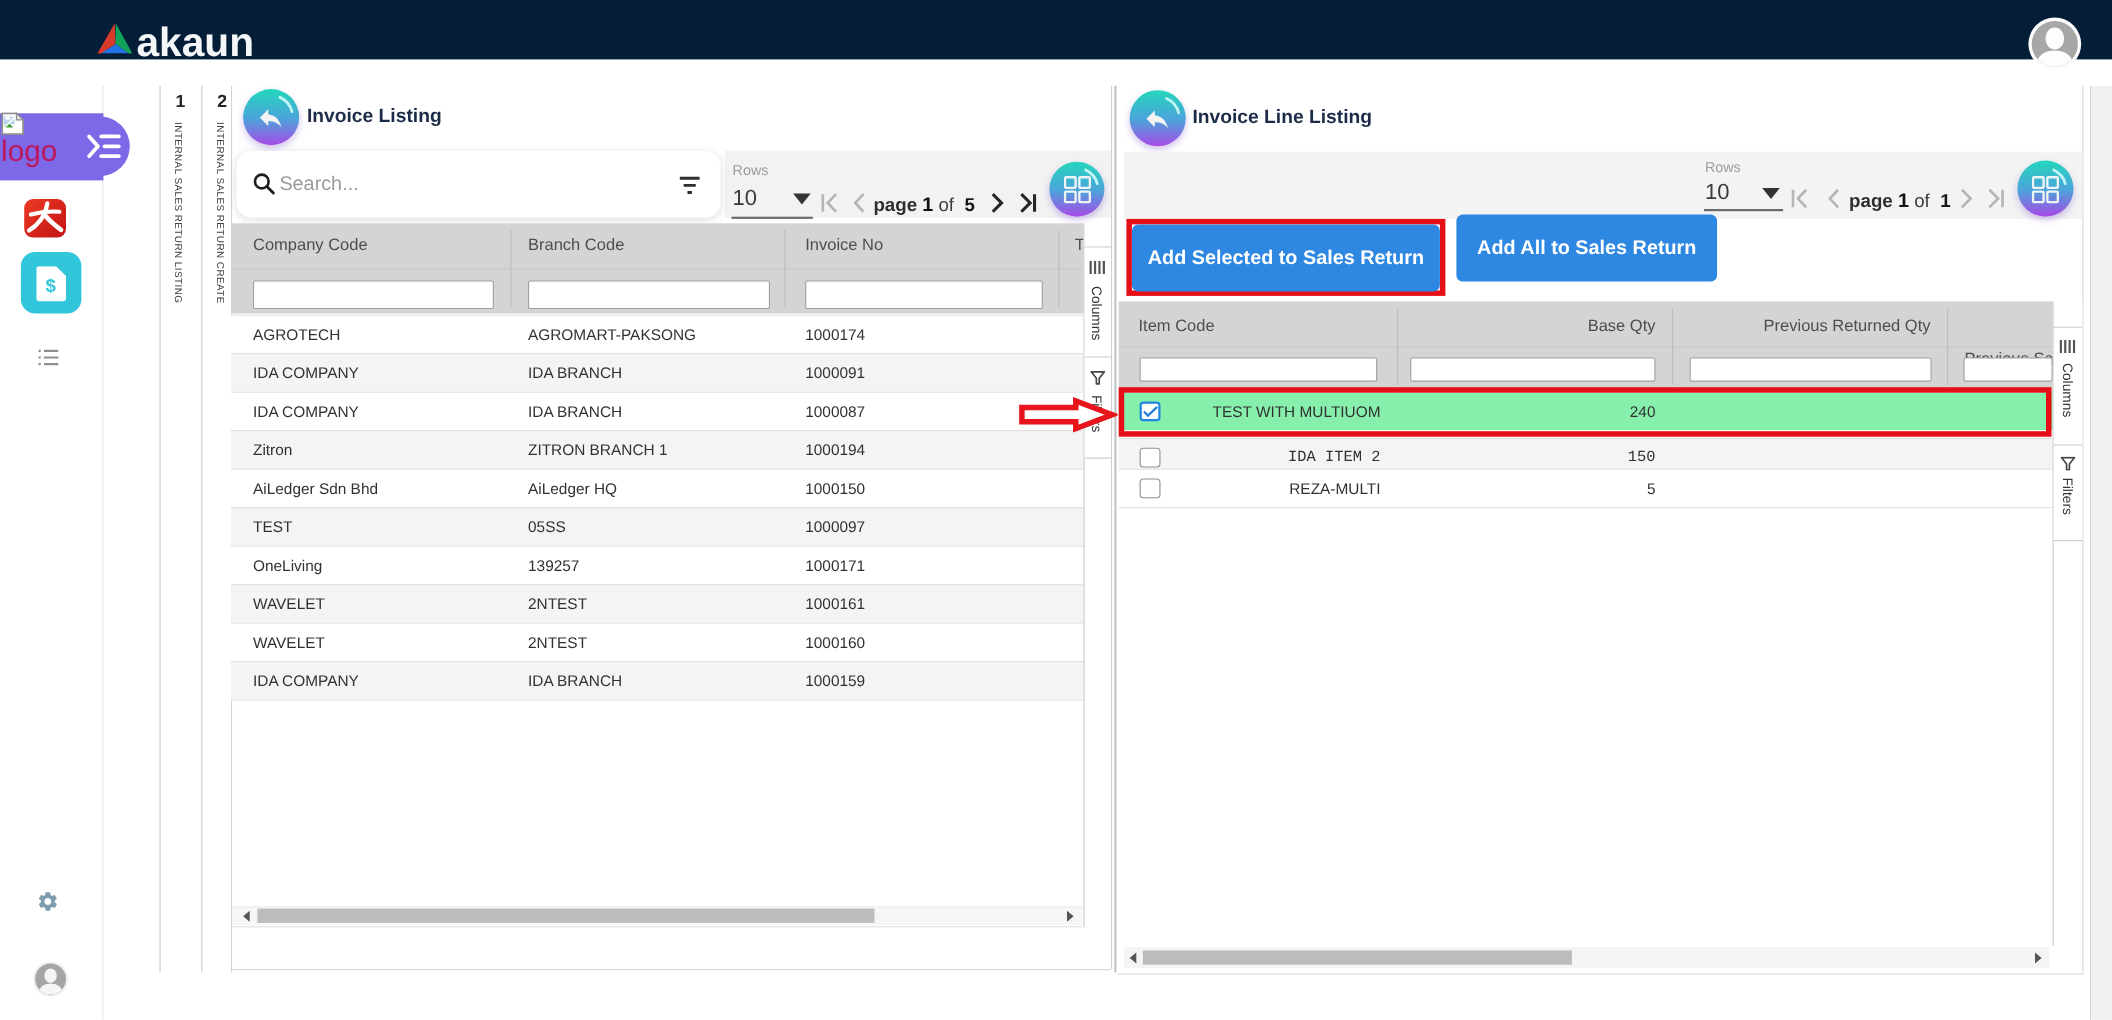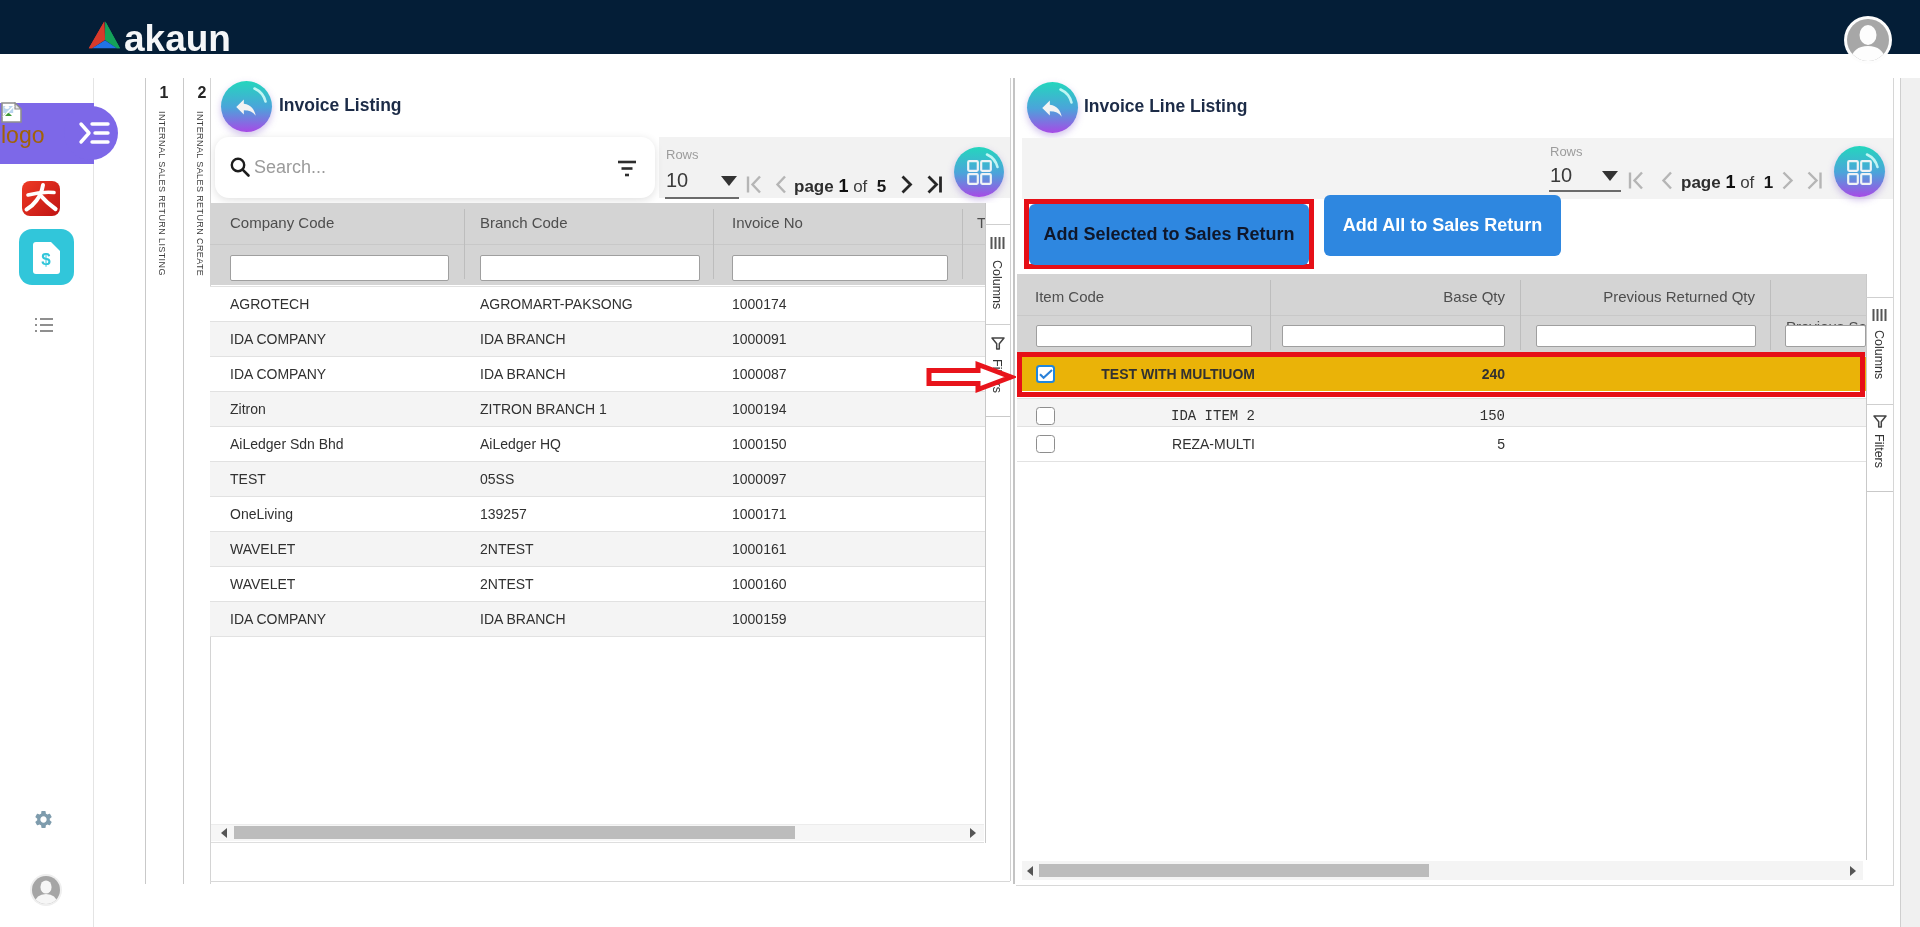--- a/index.html
+++ b/index.html
@@ -61,21 +61,21 @@
 <div class="abs" style="left:64px;top:106px;width:54px;height:54px;border-radius:50%;background:#7d68e8;"></div>
 
 <svg class="abs" style="left:1px;top:102px" width="21" height="21" viewBox="0 0 21 21">
   <path d="M1 1 H14 L20 7 V20 H1 Z" fill="#fff" stroke="#8e8e8e" stroke-width="1.6"></path>
   <path d="M14 1 L14 7 L20 7 Z" fill="#e8e8e8" stroke="#8e8e8e" stroke-width="1.2"></path>
   <rect x="2.2" y="4" width="10" height="7" fill="#b9d4ee"></rect>
   <ellipse cx="6" cy="5.5" rx="2.6" ry="1.4" fill="#fff"></ellipse>
   <path d="M2.2 14 Q6 7 11 14 L2.2 14 Z" fill="#3f9b33"></path>
   <path d="M2 15 L13 4" stroke="#fff" stroke-width="1.4"></path>
 </svg>
-<div class="abs" style="left:1px;top:122px;font-size:23px;color:#a16207;">logo</div>
+<div class="abs" style="left:1px;top:122px;font-size:27px;color:#be185d;">logo</div>
 
 <svg class="abs" style="left:78px;top:119px" width="32" height="28" viewBox="0 0 32 28">
   <polyline points="3,5 11,14 3,23" fill="none" stroke="#fff" stroke-width="3.4" stroke-linecap="round" stroke-linejoin="round"></polyline>
   <line x1="14" y1="5" x2="30" y2="5" stroke="#fff" stroke-width="3.4" stroke-linecap="round"></line>
   <line x1="17" y1="14" x2="30" y2="14" stroke="#fff" stroke-width="3.4" stroke-linecap="round"></line>
   <line x1="14" y1="23" x2="30" y2="23" stroke="#fff" stroke-width="3.4" stroke-linecap="round"></line>
 </svg>
 
 <div class="abs" style="left:22px;top:181px;width:38px;height:35px;border-radius:8px;background:linear-gradient(135deg,#ee3a25 0%,#c01313 100%);"></div>
 <svg class="abs" style="left:22px;top:181px" width="38" height="35" viewBox="0 0 38 35">
@@ -310,38 +310,38 @@
 <svg class="abs" style="left:1847px;top:160px" width="25" height="25" viewBox="0 0 25 25">
   <g fill="none" stroke="#eef3f5" stroke-width="2.2">
     <rect x="1.2" y="1.2" width="9.6" height="9.6" rx="1"></rect>
     <rect x="14.2" y="1.2" width="9.6" height="9.6" rx="1"></rect>
     <rect x="1.2" y="14.2" width="9.6" height="9.6" rx="1"></rect>
     <rect x="14.2" y="14.2" width="9.6" height="9.6" rx="1"></rect>
   </g>
 </svg>
 
 <div class="abs" style="left:1024px;top:199px;width:290px;height:70px;border:5px solid #e60f17;"></div>
-<div class="abs" style="left:1029px;top:204px;width:280px;height:61px;background:#2e87e0;border-radius:6px;color:#0f172a;font-size:18px;font-weight:bold;text-align:center;line-height:60px;">Add Selected to Sales Return</div>
+<div class="abs" style="left:1029px;top:204px;width:280px;height:61px;background:#2e87e0;border-radius:6px;color:#ffffff;font-size:18px;font-weight:bold;text-align:center;line-height:60px;">Add Selected to Sales Return</div>
 <div class="abs" style="left:1324px;top:195px;width:237px;height:61px;background:#2e87e0;border-radius:6px;color:#fff;font-size:18px;font-weight:bold;text-align:center;line-height:61px;">Add All to Sales Return</div>
 
 <div class="abs" style="left:1017px;top:274px;width:849px;height:82px;background:#d4d4d4;"></div>
 <div class="hline" style="left:1017px;top:315px;width:849px;background:#c8c8c8;"></div>
 <div class="vline" style="left:1270px;top:280px;height:70px;background:#bdbdbd;"></div>
 <div class="vline" style="left:1520px;top:280px;height:70px;background:#bdbdbd;"></div>
 <div class="vline" style="left:1770px;top:280px;height:70px;background:#bdbdbd;"></div>
 <div class="hdrtxt" style="left:1035px;top:288px;">Item Code</div>
 <div class="hdrtxt" style="left:1420px;top:288px;width:85px;text-align:right;">Base Qty</div>
 <div class="hdrtxt" style="left:1555px;top:288px;width:200px;text-align:right;">Previous Returned Qty</div>
 <div class="hdrtxt" style="left:1786px;top:274px;margin-top:44px;">Previous Sa</div>
 <div class="finput" style="left:1036px;top:325px;width:216px;height:22px;"></div>
 <div class="finput" style="left:1282px;top:325px;width:223px;height:22px;"></div>
 <div class="finput" style="left:1536px;top:325px;width:220px;height:22px;"></div>
 <div class="finput" style="left:1785px;top:325px;width:81px;height:22px;"></div>
 
-<div class="rrow" style="top:356px;background:#eab308;border-top:1px solid #cfe8f7;font-weight:bold;">
+<div class="rrow" style="top:356px;background:#86efac;border-top:1px solid #cfe8f7;">
   <span class="cbx" style="border:2px solid #1f87de;"></span>
   <svg style="position:absolute;left:22px;top:12px" width="14" height="11" viewBox="0 0 14 11">
     <polyline points="1,5.2 4.6,8.8 13,0.9" fill="none" stroke="#2a80d8" stroke-width="2.1"></polyline>
   </svg>
   <span class="i1">TEST WITH MULTIUOM</span>
     <span class="i2">240</span>
 </div>
 <div class="rrow even" style="top:398px;font-family:Liberation Mono, monospace;">
     <span class="cbx"></span>
     <span class="i1">IDA ITEM 2</span>

